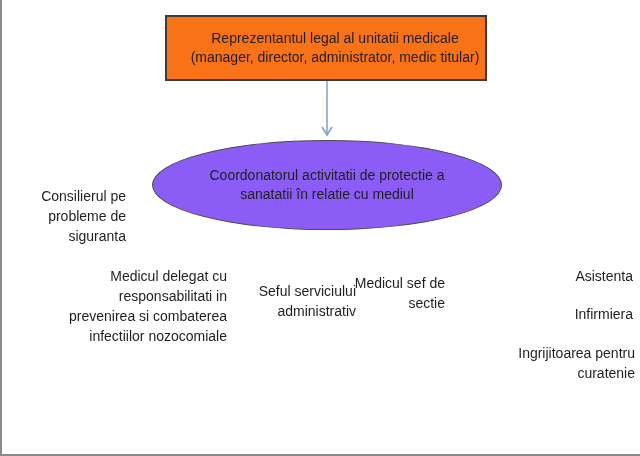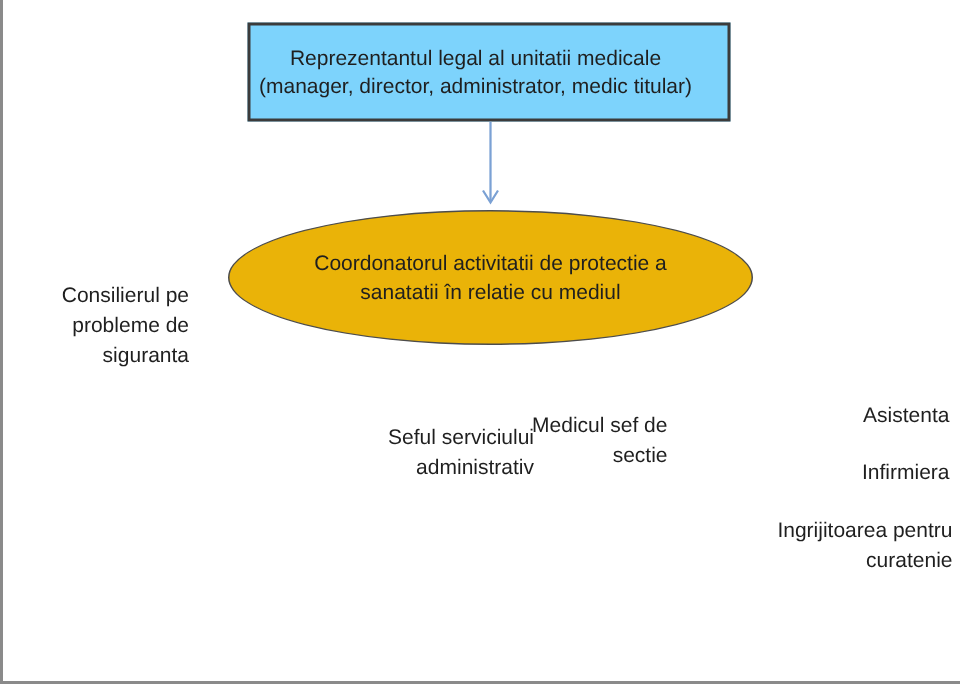--- a/index.html
+++ b/index.html
@@ -25,39 +25,39 @@
     font-size: 14px;
     line-height: 20px;
     text-align: right;
     white-space: normal;
   }
   #top-box {
     position: absolute;
     left: 163px; top: 15px;
     width: 318px; height: 62px;
     border: 2px solid var(--box-border, #3b3b3b);
-    display: flex; align-items: center; justify-content: flex-start;
+    display: flex; align-items: center; justify-content: flex-end;
     box-sizing: content-box;
-    background: #7dd3fc;
+    background: #f97316;
   }
   #top-box .shape-text { width: 300px; }
   #arrow-svg {
     position: absolute;
     left: 316px; top: 81px;
     width: 18px; height: 60px;
   }
   #ellipse {
     position: absolute;
     left: 150px; top: 140px;
     width: 350px; height: 90px;
     border: 1.5px solid var(--ellipse-border, #4c4c4c);
     border-radius: 50%;
     display: flex; align-items: center; justify-content: center;
     box-sizing: border-box;
-    background: #eab308;
+    background: #8b5cf6;
   }
   #ellipse .shape-text { width: 252px; }
   #label-consilier      { left: 8px;   top: 186px; width: 116px; }
   #label-medic-delegat  { left: 57px;  top: 266px; width: 168px; }
   #label-sef-serviciu   { left: 254px; top: 281px; width: 100px; }
   #label-medic-sef      { left: 331px; top: 273px; width: 112px; }
   #label-asistenta-sefa { left: 504px; top: 228px; width: 130px; }
   #label-asistenta      { left: 501px; top: 266px; width: 130px; }
   #label-infirmiera     { left: 501px; top: 304px; width: 130px; }
   #label-ingrijitoarea  { left: 501px; top: 343px; width: 132px; }
@@ -75,20 +75,21 @@
     <path d="M9,0 L9,53" fill="none" stroke-width="1.5" stroke="#7ba1d4"></path>
     <path d="M4,46 L9,54 L14,46" fill="none" stroke-width="1.5" stroke="#7ba1d4"></path>
   </svg>
 
   <div id="ellipse">
     <div class="shape-text">Coordonatorul activitatii de protectie a sanatatii în relatie cu mediul</div>
   </div>
 
   <div class="label" id="label-consilier">Consilierul pe probleme de siguranta</div>
 
+  <div class="label" id="label-medic-delegat">Medicul delegat cu responsabilitati in prevenirea si combaterea infectiilor nozocomiale</div>
 
   <div class="label" id="label-sef-serviciu">Seful serviciului administrativ</div>
 
   <div class="label" id="label-medic-sef">Medicul sef de sectie</div>
 
 
   <div class="label" id="label-asistenta">Asistenta</div>
 
   <div class="label" id="label-infirmiera">Infirmiera</div>
 

